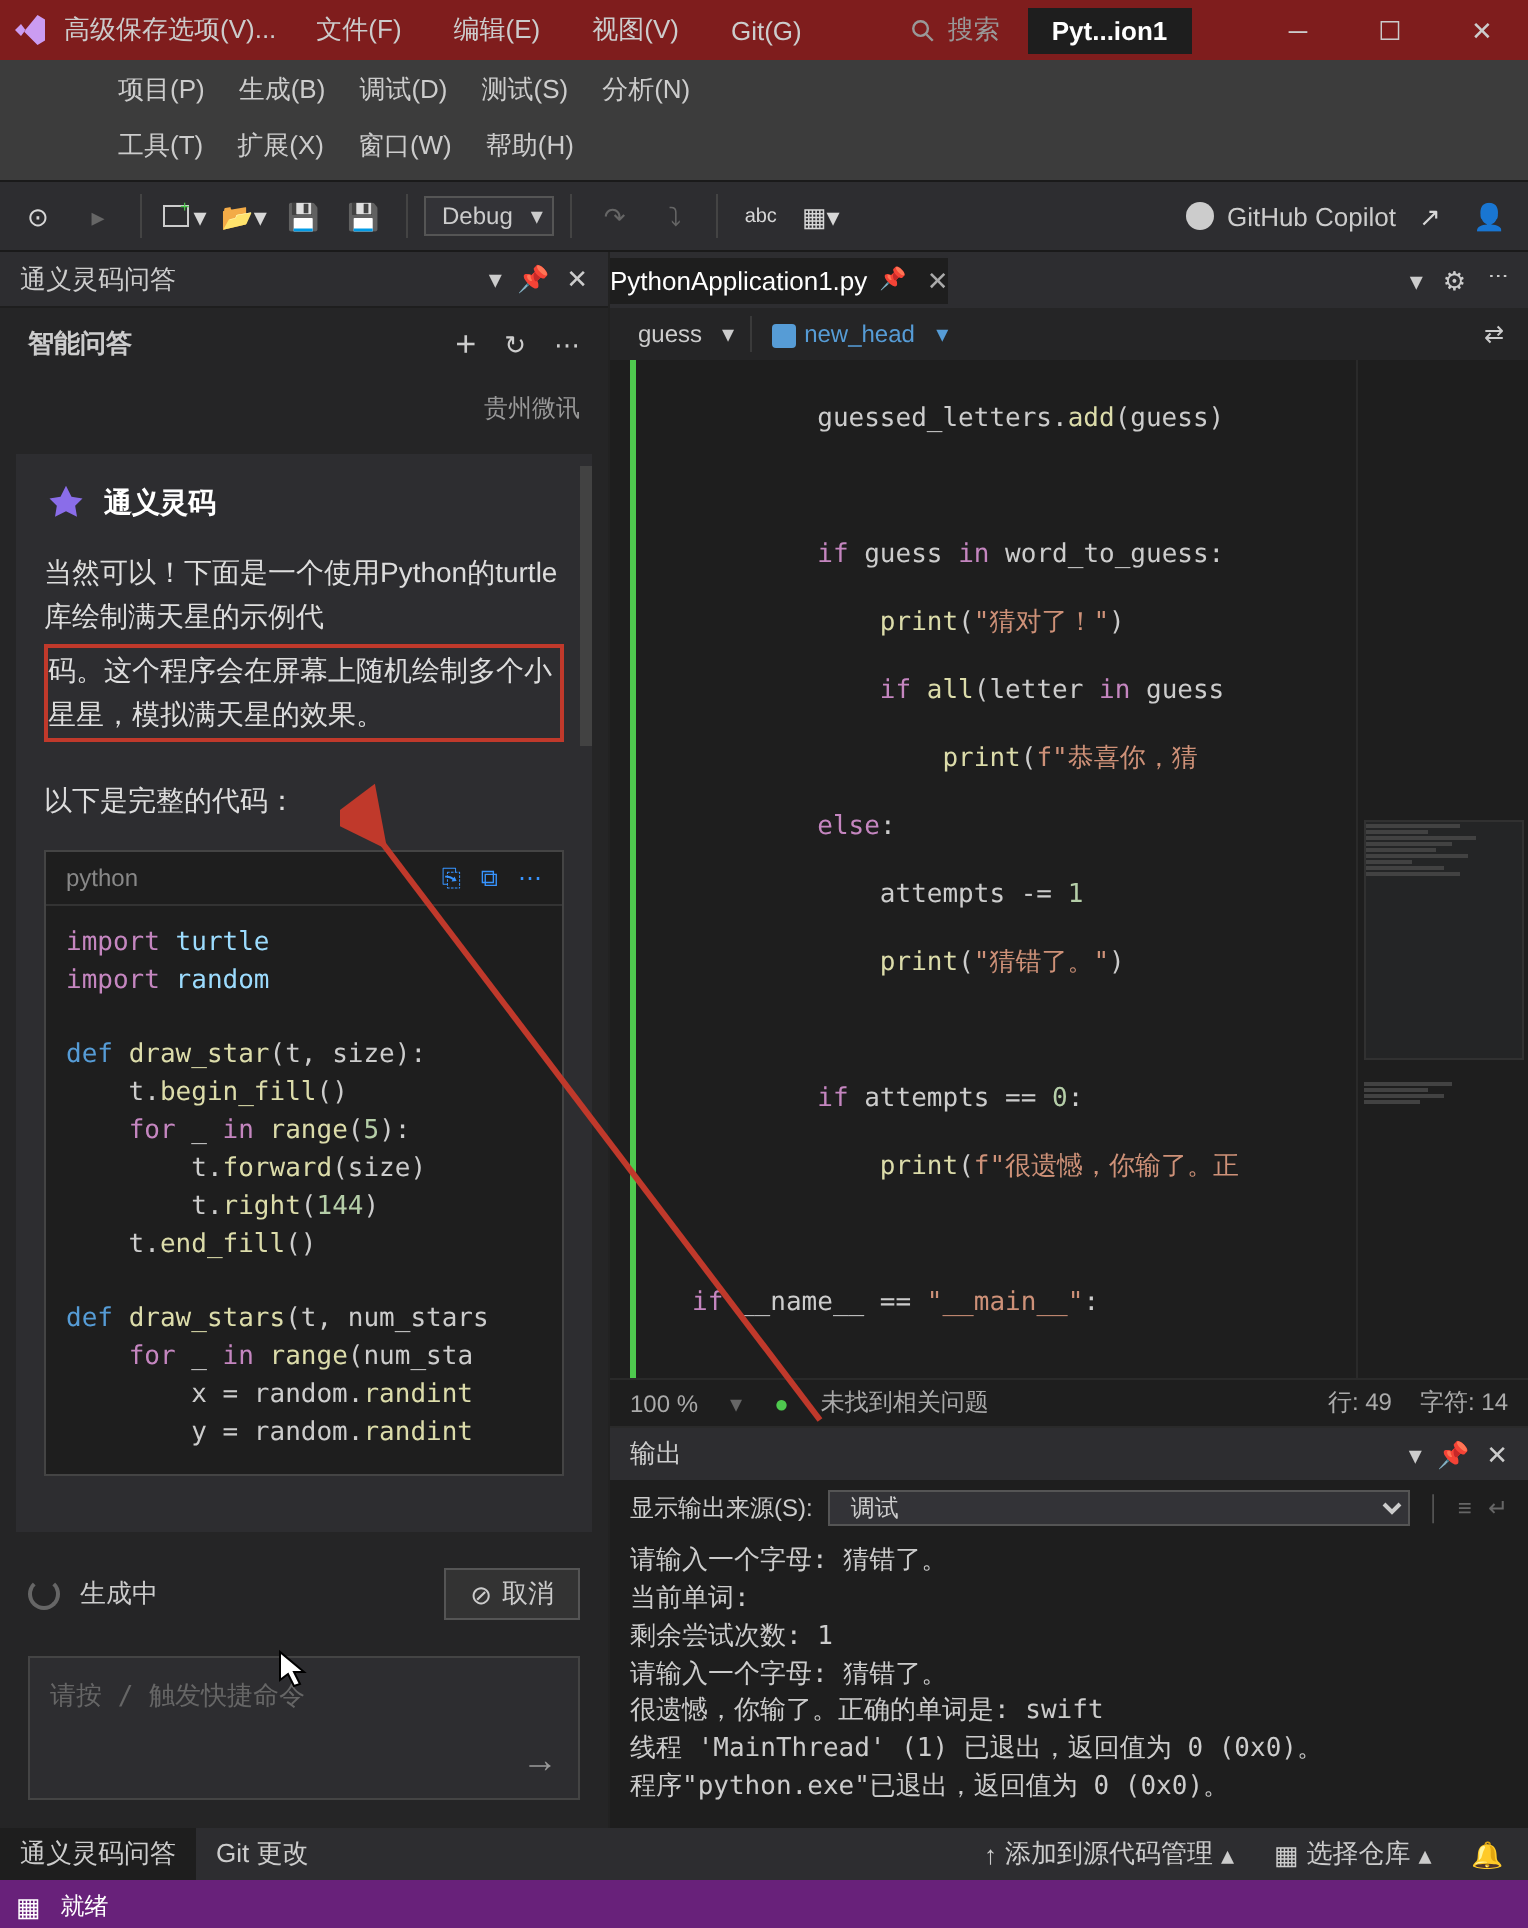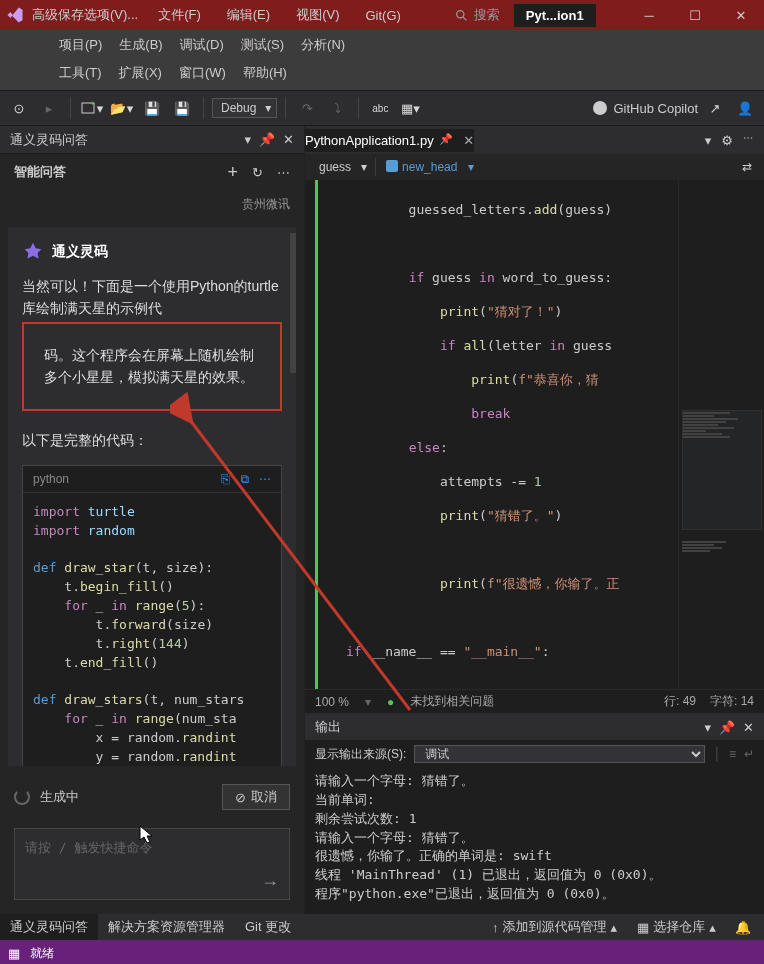--- a/index.html
+++ b/index.html
@@ -40,21 +40,21 @@
 .chat-header { height: 36px; display: flex; align-items: center; padding: 0 14px; color: #ccc; }
 .chat-header-right { margin-left: auto; display: flex; gap: 14px; align-items: center; }
 
 .chat-brand-row { text-align: right; padding: 6px 14px; color: #999; font-size: 12px; }
 
 .chat-body { flex: 1; overflow: hidden; padding: 8px; position: relative; }
 .chat-scroll { background: #2d2d30; height: 100%; padding: 14px; position: relative; overflow: hidden; }
 .ai-title { display: flex; align-items: center; gap: 8px; color: #fff; font-size: 14px; font-weight: 600; margin-bottom: 12px; }
 .ai-icon { width: 22px; height: 22px; }
 .ai-text { color: #ddd; line-height: 1.6; font-size: 14px; }
-.highlight-wrap { border: 2px solid #c0392b; padding: 20px; margin: 2px 0; }
+.highlight-wrap { border: 2px solid #c0392b; padding: 0; margin: 2px 0; }
 
 .code-block { margin-top: 14px; background: #1e1e1e; border: 1px solid #444; }
 .code-head { display: flex; align-items: center; padding: 6px 10px; color: #888; font-size: 12px; border-bottom: 1px solid #333; }
 .code-head-right { margin-left: auto; display: flex; gap: 10px; color: #3794ff; }
 .code-body { padding: 10px; font-family: Consolas, monospace; font-size: 13px; line-height: 1.45; white-space: pre; color: #ccc; overflow: hidden; }
 .kw { color: #c586c0; }
 .kw2 { color: #569cd6; }
 .fn { color: #dcdcaa; }
 .num { color: #b5cea8; }
 .var { color: #9cdcfe; }
@@ -69,21 +69,21 @@
 
 .right-panel { flex: 1; display: flex; flex-direction: column; background: #1e1e1e; }
 .editor-tabs { height: 28px; background: #2d2d30; display: flex; align-items: center; }
 .editor-tab { background: #1e1e1e; color: #fff; padding: 4px 0; display: flex; gap: 6px; font-size: 13px; }
 .editor-tab-pin { color: #888; font-size: 11px; }
 .editor-tab-close { color: #aaa; margin-left: 4px; }
 .editor-tabs-right { margin-left: auto; display: flex; gap: 10px; padding-right: 10px; color: #ccc; }
 
 .nav-bar { height: 26px; background: #252526; display: flex; align-items: center; padding: 0 6px; gap: 4px; font-size: 12px; }
 .nav-drop { color: #ccc; padding: 2px 8px; border-right: 1px solid #3a3a3a; }
-.nav-icon-drop { color: #569cd6; padding: 2px 6px; display: flex; align-items: flex-start; gap: 4px; }
+.nav-icon-drop { color: #569cd6; padding: 2px 6px; display: flex; align-items: flex-end; gap: 4px; }
 .nav-right { margin-left: auto; display: flex; gap: 8px; padding-right: 6px; color: #ccc; }
 
 .editor-body { flex: 1; display: flex; position: relative; overflow: hidden; }
 .gutter { width: 10px; background: #1e1e1e; }
 .green-bar { width: 3px; background: #4ec94e; }
 .code-area { flex: 1; font-family: Consolas, monospace; font-size: 13px; line-height: 17px; padding: 4px 0 4px 28px; white-space: pre; overflow: hidden; position: relative; }
 .code-line { height: 17px; }
 .str { color: #ce9178; }
 .minimap { width: 86px; background: #1e1e1e; border-left: 1px solid #2a2a2a; position: relative; }
 .minimap-content { position: absolute; top: 0; right: 2px; width: 80px; opacity: 0.5; font-size: 2px; line-height: 3px; color: #888; }
@@ -301,25 +301,25 @@
     <div class="editor-body">
       <div class="gutter"></div>
       <div class="green-bar"></div>
       <div class="code-area">
 <div class="code-line">        guessed_letters.<span class="fn">add</span>(guess)</div>
 <div class="code-line"></div>
 <div class="code-line">        <span class="kw">if</span> guess <span class="kw">in</span> word_to_guess:</div>
 <div class="code-line">            <span class="fn">print</span>(<span class="str">"猜对了！"</span>)</div>
 <div class="code-line">            <span class="kw">if</span> <span class="fn">all</span>(letter <span class="kw">in</span> guess</div>
 <div class="code-line">                <span class="fn">print</span>(<span class="str">f"恭喜你，猜</span></div>
-<div class="code-line">                <span class="kw">break</span></div>
 <div class="code-line">        <span class="kw">else</span>:</div>
 <div class="code-line">            attempts -= <span class="num">1</span></div>
 <div class="code-line">            <span class="fn">print</span>(<span class="str">"猜错了。"</span>)</div>
 <div class="code-line"></div>
+<div class="code-line">        <span class="kw">if</span> attempts == <span class="num">0</span>:</div>
 <div class="code-line">            <span class="fn">print</span>(<span class="str">f"很遗憾，你输了。正</span></div>
 <div class="code-line"></div>
 <div class="code-line"><span class="kw">if</span> __name__ == <span class="str">"__main__"</span>:</div>
 
       </div>
       <div class="minimap">
         <div class="minimap-content">
           <div style="height:230px"></div>
           <div style="background:#2a2d2e;height:120px;border:1px solid #444">
             <div class="ml" style="width:60%"></div>
@@ -375,21 +375,20 @@
 请输入一个字母: 猜错了。
 很遗憾，你输了。正确的单词是: swift
 线程 'MainThread' (1) 已退出，返回值为 0 (0x0)。
 程序"python.exe"已退出，返回值为 0 (0x0)。</div>
     </div>
   </div>
 </div>
 
 <div class="bottom-tabs">
   <div class="bottom-tab active">通义灵码问答</div>
-  <div class="bottom-tab">解决方案资源管理器</div>
   <div class="bottom-tab">Git 更改</div>
   <div class="bottom-tabs-right">
     <div class="bottom-rt-btn">↑ <span>添加到源代码管理</span> ▴</div>
     <div class="bottom-rt-btn">▦ <span>选择仓库</span> ▴</div>
     <div class="bottom-rt-btn">🔔</div>
   </div>
 </div>
 
 <div class="statusbar" style="background:#68217a">
   <span>▦</span>

